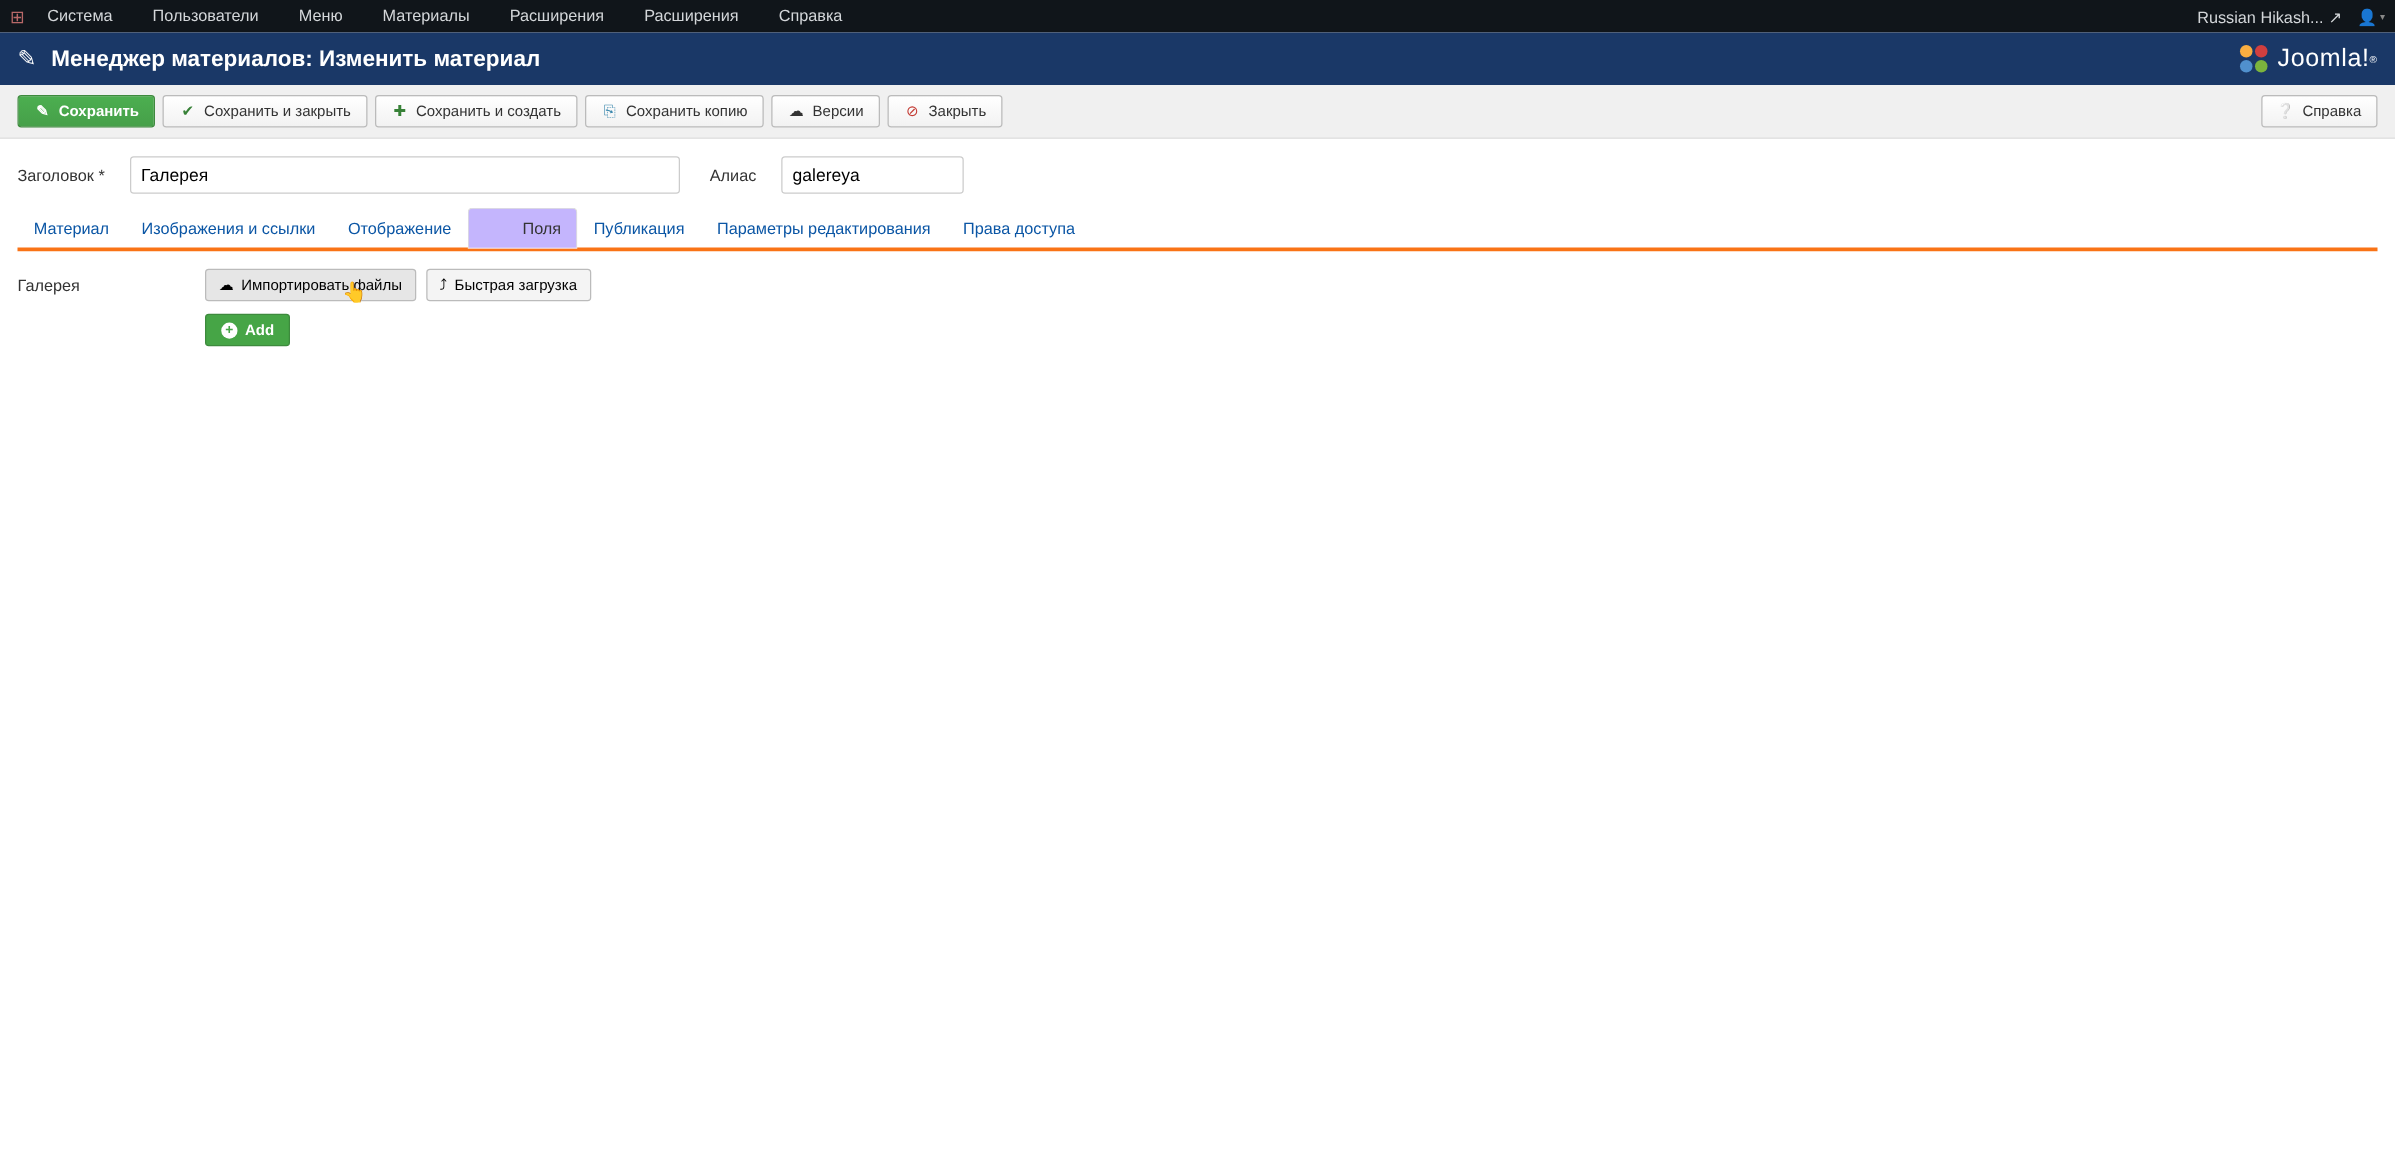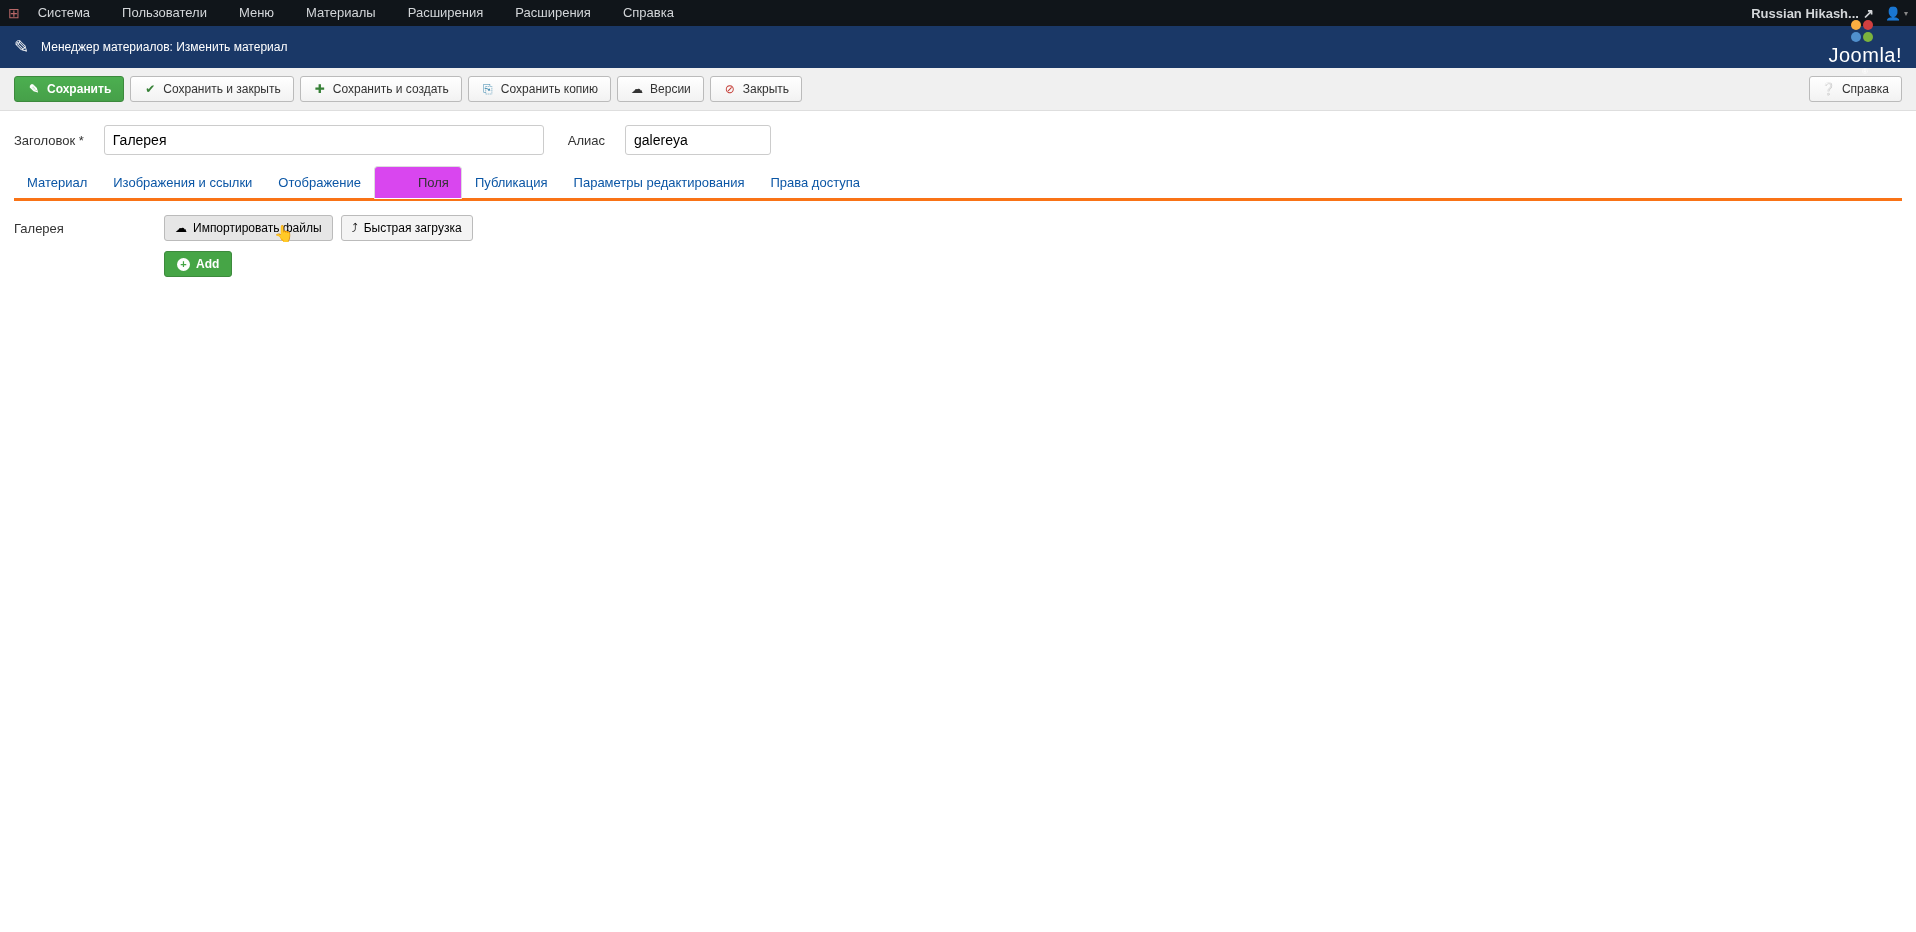--- a/index.html
+++ b/index.html
@@ -31,45 +31,43 @@
       color: #d3d6d9;
       cursor: pointer;
     }
     .admin-menubar .spacer { flex: 1; }
     .admin-menubar .site-link {
       color: #d3d6d9;
       padding: 0 8px;
       display: flex;
       align-items: flex-end;
       gap: 4px;
-      font-weight: bold;
     }
     .admin-menubar .user-icon { color: #888; margin-left: 4px; }
     .admin-menubar .caret { font-size: 8px; margin-left: 2px; color: #888; }
 
     
     .title-bar {
       background: #1a3867;
       color: #fff;
       height: 42px;
       display: flex;
       align-items: center;
       padding: 0 14px;
       justify-content: space-between;
     }
     .title-bar .left { display: flex; align-items: center; gap: 12px; }
     .title-bar .pencil-icon { font-size: 18px; }
-    .title-bar h1 { font-size: 12px; font-weight: normal; }
+    .title-bar h1 { font-size: 18px; font-weight: bold; }
     .joomla-logo {
       display: flex; align-items: center;
       color: #fff;
       font-family: Tahoma, Arial, sans-serif;
       font-size: 20px;
       letter-spacing: 0.5px;
-      flex-direction: column;
     }
     .joomla-logo svg { margin-right: 6px; }
     .joomla-logo sup { font-size: 8px; vertical-align: top; }
 
     
     .toolbar {
       background: #f0f0f0;
       border-bottom: 1px solid #dedede;
       padding: 8px 14px;
       display: flex;
@@ -126,21 +124,21 @@
       padding: 8px 12px;
       color: #0b56a5;
       font-size: 13px;
       border: 1px solid transparent;
       border-bottom: none;
       cursor: pointer;
       position: relative;
       top: 1px;
     }
     .tab.active {
-      background: #d946ef;
+      background: #c4b5fd;
       border-color: #ddd;
       border-bottom: 1px solid #fff;
       color: #333;
       border-radius: 4px 4px 0 0;
       padding-left: 43px;
     }
 
     
     .tab-content { padding: 14px 0; display: flex; }
     .field-label { width: 150px; font-size: 13px; padding-top: 6px; }

